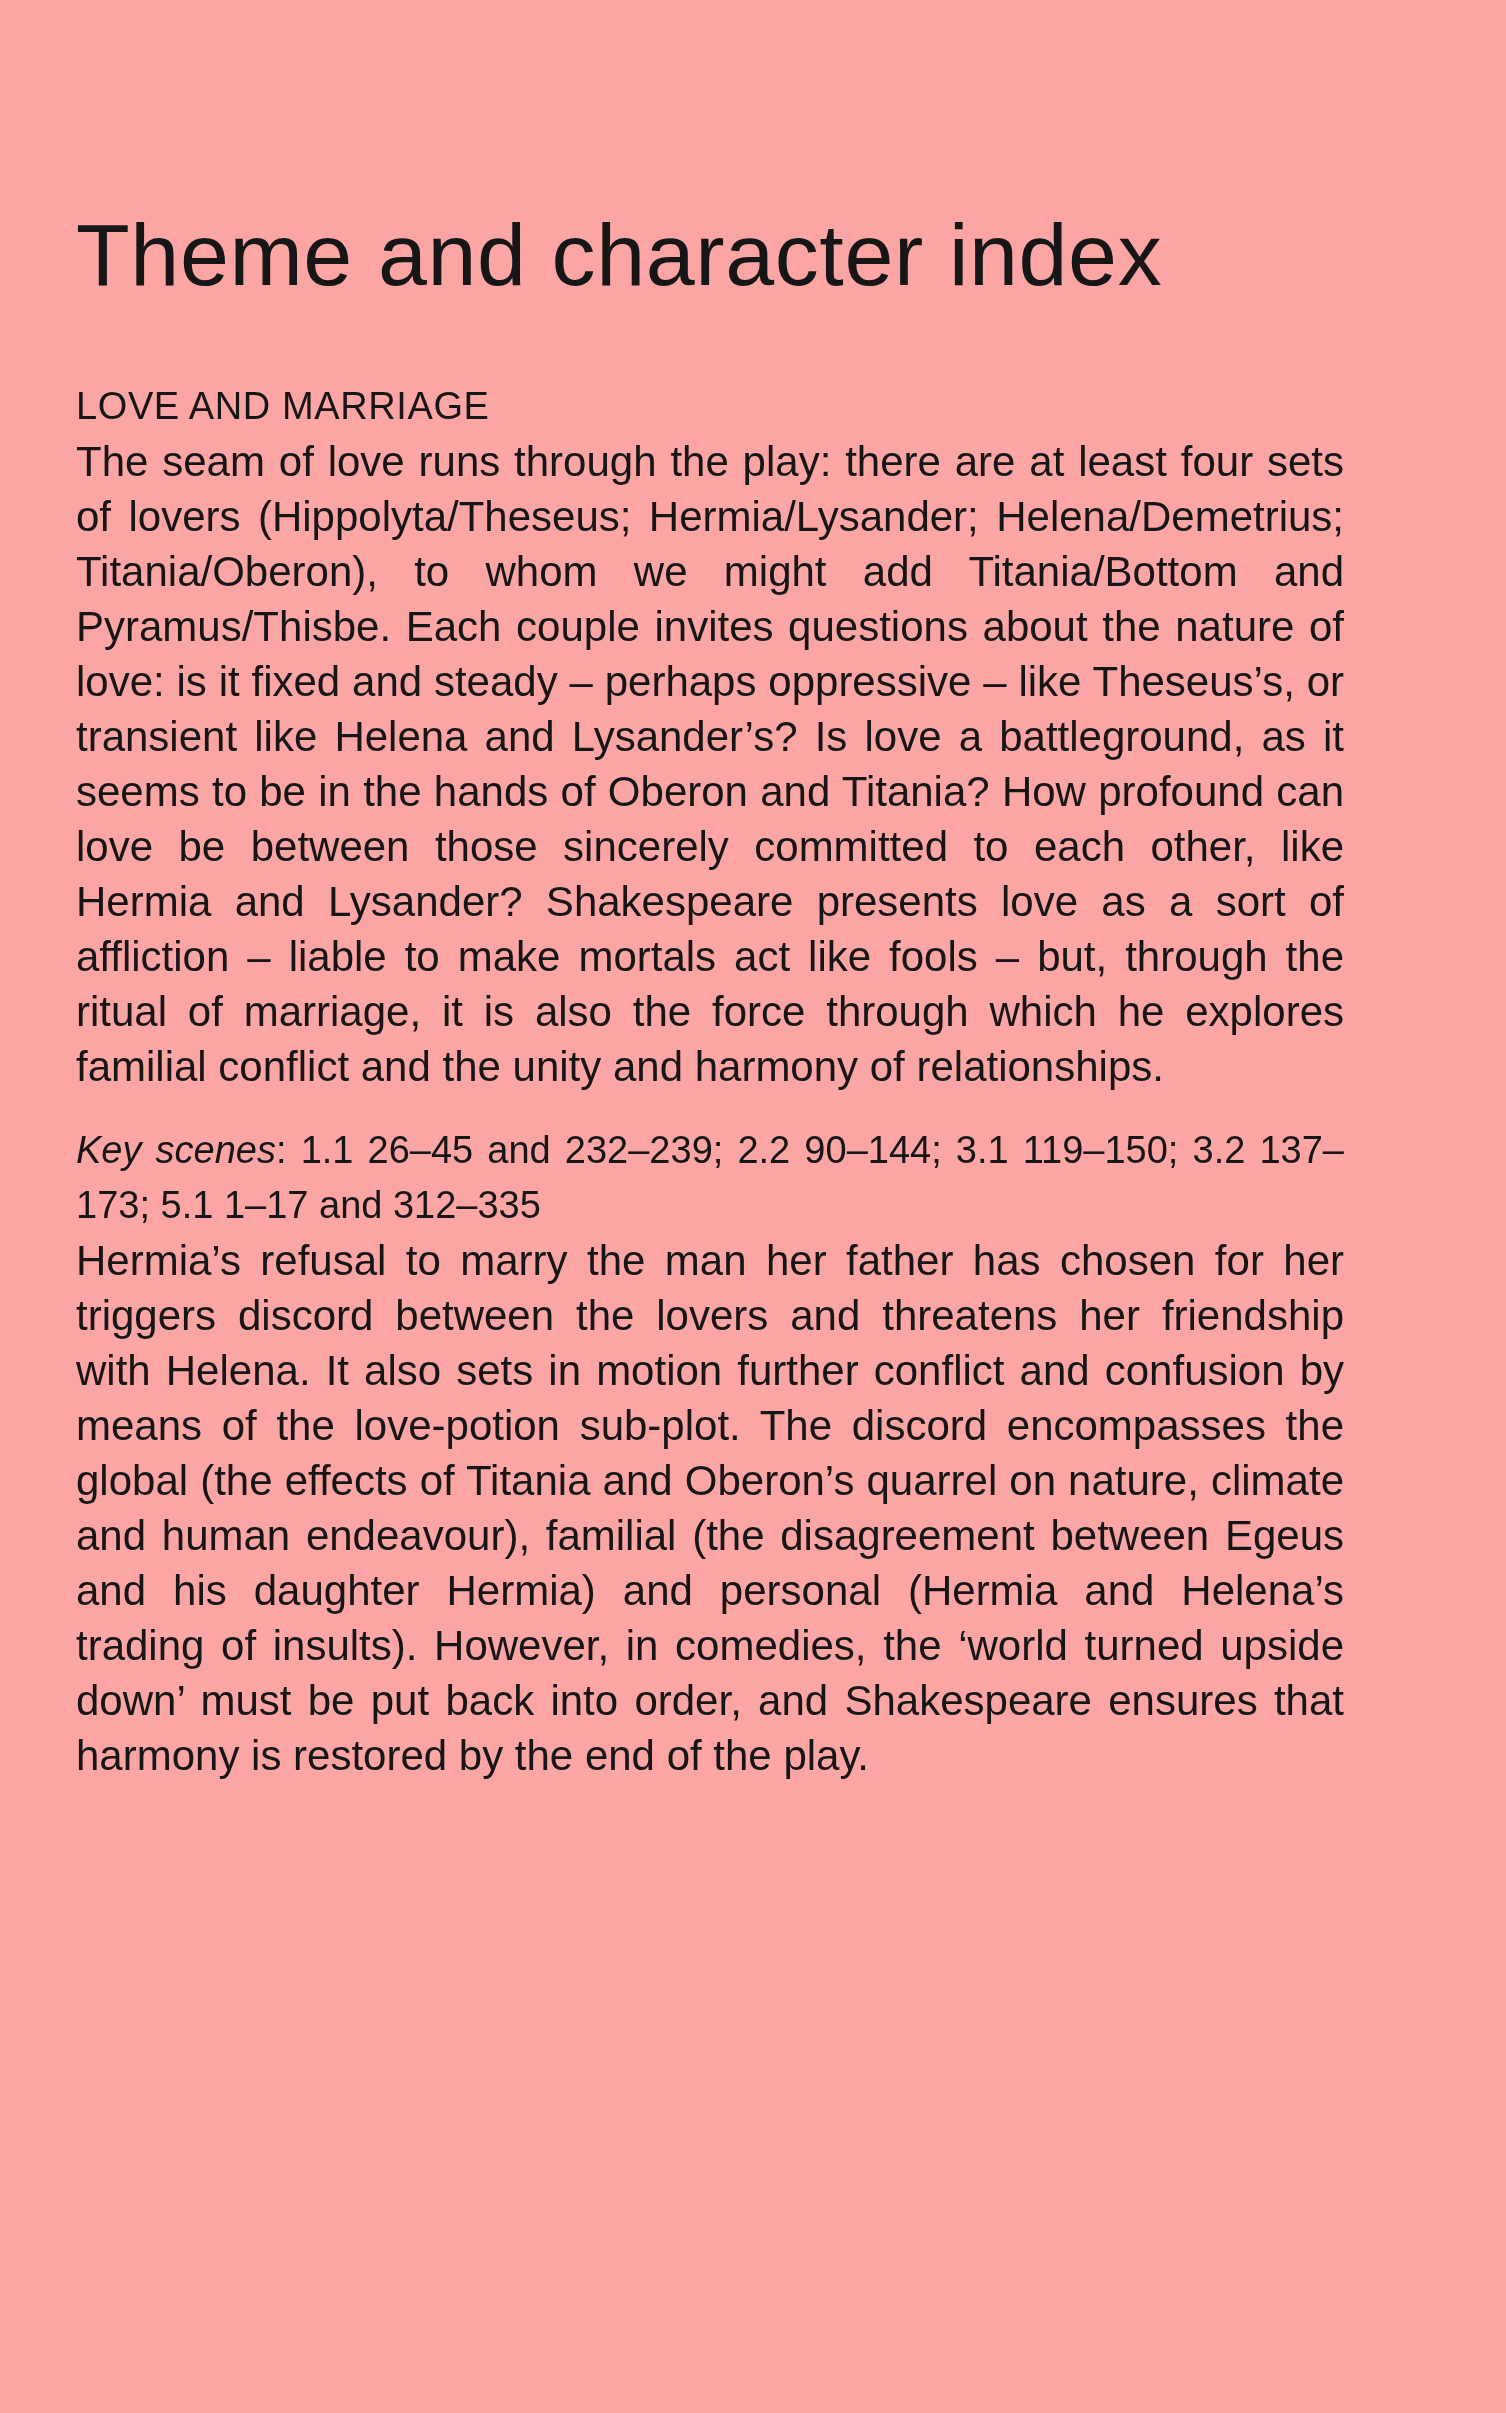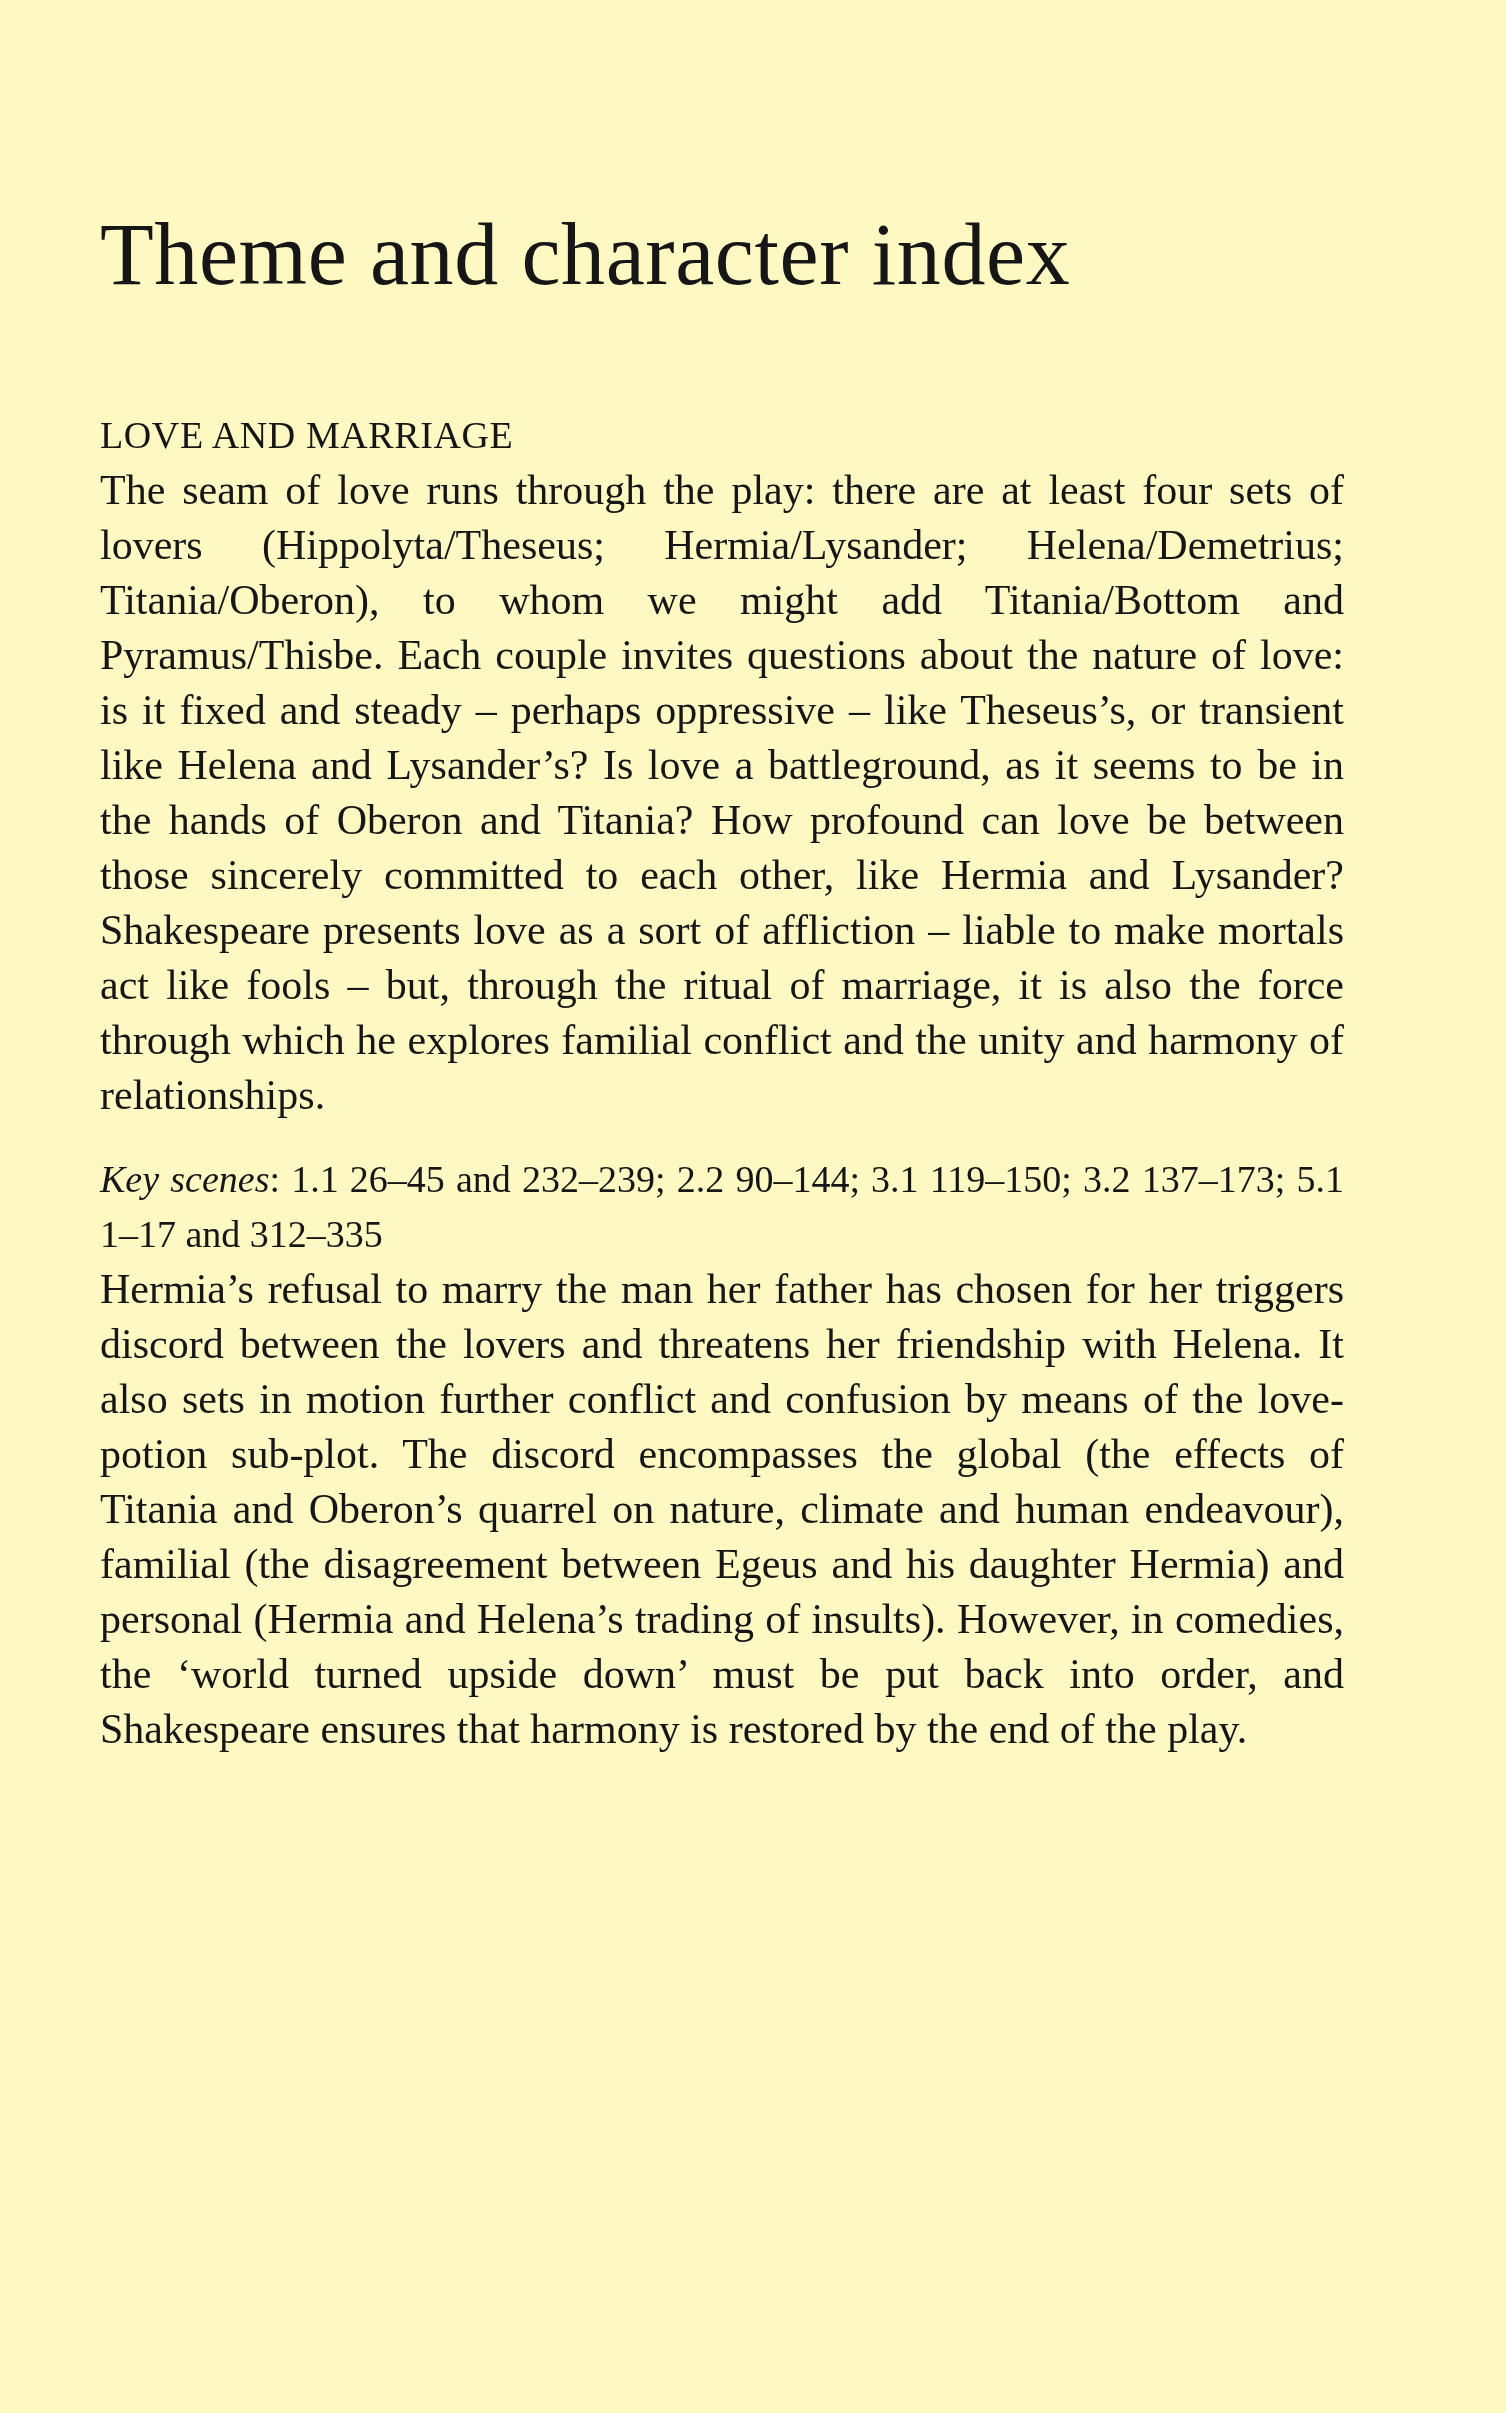--- a/index.html
+++ b/index.html
@@ -5,43 +5,43 @@
   html, body {
     margin: 0;
     padding: 0;
     background: #ffffff;
   }
   .page {
     position: relative;
     width: 1506px;
     height: 2413px;
     box-sizing: border-box;
-    background: #fef9c3;
+    background: #fca5a5;
     color: #161616;
-    font-family: Liberation Serif, serif;
-    padding: 207px 162px 0 100px;
+    font-family: Liberation Sans, sans-serif;
+    padding: 207px 162px 0 76px;
     overflow: hidden;
   }
   .title {
     font-size: 88px;
     line-height: 1.1;
     font-weight: normal;
     margin: 0;
     letter-spacing: 0.6px;
     white-space: nowrap;
   }
   .section-heading {
     font-size: 38px;
     line-height: 55px;
     font-weight: normal;
     margin: 0;
     letter-spacing: 0.6px;
   }
   .section-heading.first {
-    margin-top: 104px;
+    margin-top: 75px;
   }
   .section-heading.second {
     margin-top: 41px;
   }
   .body-par {
     font-size: 42px;
     line-height: 55px;
     margin: 0;
     text-align: justify;
   }

